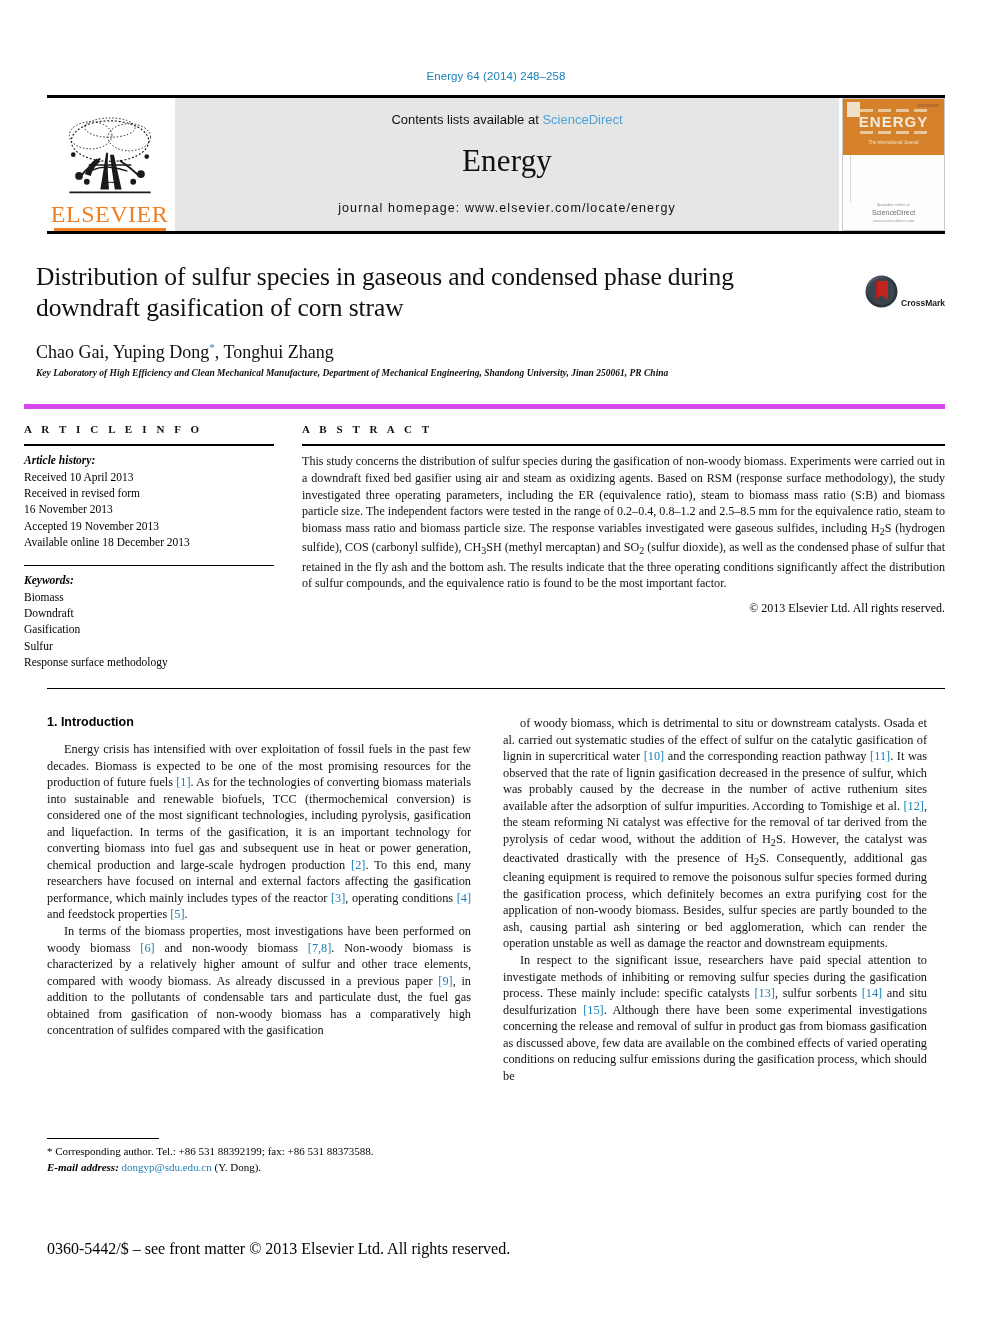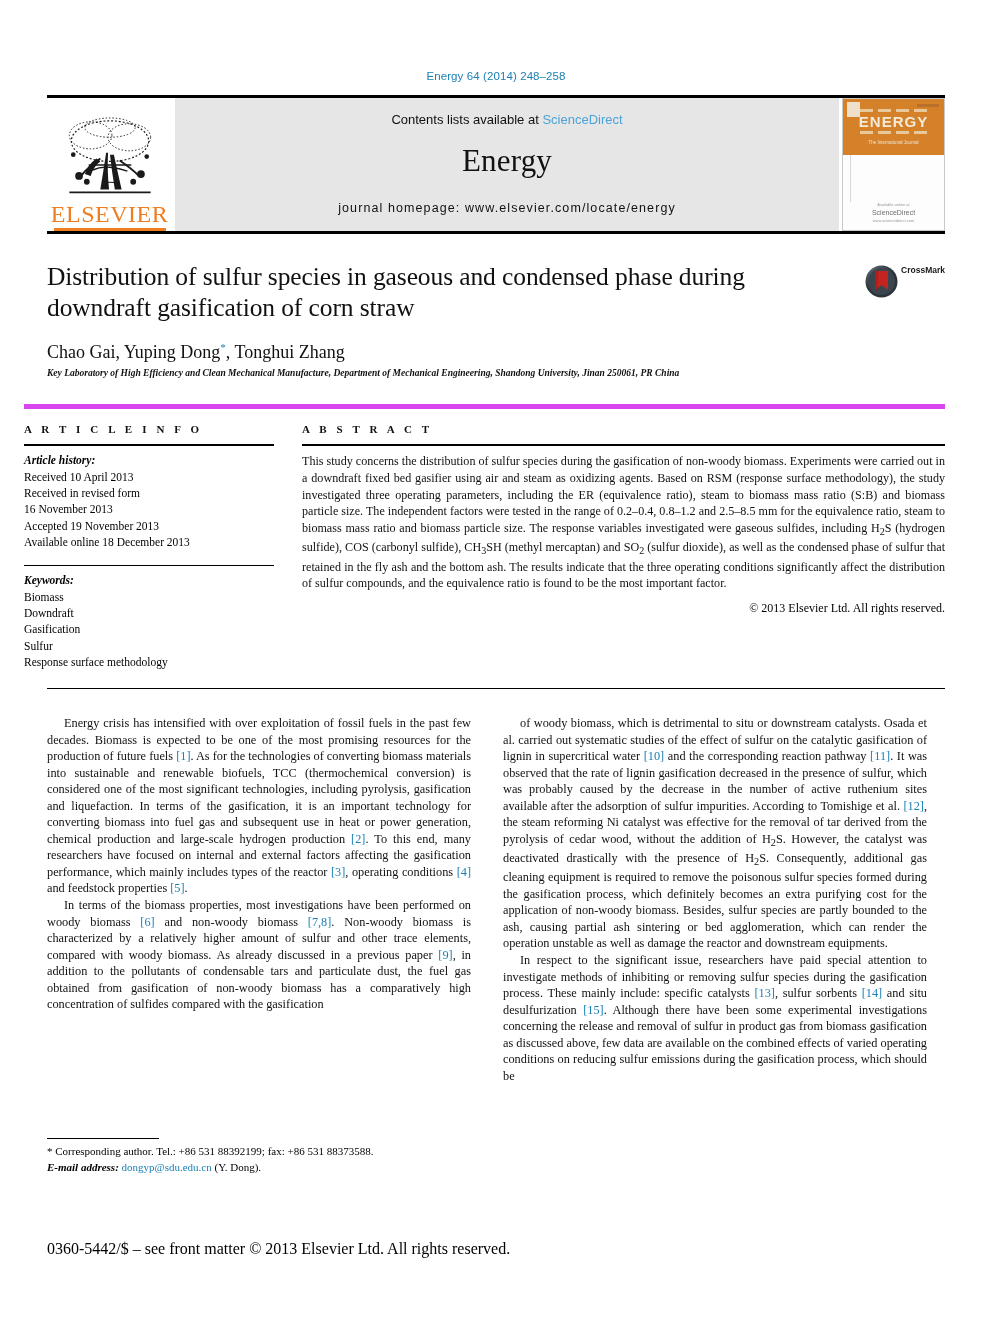--- a/index.html
+++ b/index.html
@@ -167,39 +167,39 @@
   .cover-foot .f2 { font-size: 7px; color: #6f6f6f; margin-top: 2px;}
   .cover-foot .f3 { font-size: 4px; margin-top: 2px;}
 
   .masthead-bottom {
     margin: 0 47px 0 47px;
     border-top: 3px solid #000;
   }
 
   
   .titleblock {
-    margin: 27px 47px 0 47px;
+    margin: 27px 47px 0 36px;
     position: relative;
   }
   .paper-title {
     font-family: "Liberation Serif", serif;
     font-size: 25.5px;
     line-height: 1.22;
     font-weight: normal;
     margin: 0;
     width: 770px;
     color: #111;
     letter-spacing: -0.1px;
   }
   .crossmark {
     position: absolute;
     right: 0;
-    top: 4px;
-    display: flex;
-    align-items: flex-start;
+    top: 14px;
+    display: flex;
+    align-items: flex-end;
     gap: 3px;
   }
   .crossmark-label {
     font-family: "Liberation Sans", sans-serif;
     font-size: 8.5px;
     font-weight: bold;
     color: #1a1a1a;
   }
   .authors {
     font-family: "Liberation Serif", serif;
@@ -455,20 +455,21 @@
       <div class="secheading">A B S T R A C T</div>
       <div class="rule-thick"></div>
       <div class="abstract-text">This study concerns the distribution of sulfur species during the gasification of non-woody biomass. Experiments were carried out in a downdraft fixed bed gasifier using air and steam as oxidizing agents. Based on RSM (response surface methodology), the study investigated three operating parameters, including the ER (equivalence ratio), steam to biomass mass ratio (S:B) and biomass particle size. The independent factors were tested in the range of 0.2–0.4, 0.8–1.2 and 2.5–8.5 mm for the equivalence ratio, steam to biomass mass ratio and biomass particle size. The response variables investigated were gaseous sulfides, including H<sub>2</sub>S (hydrogen sulfide), COS (carbonyl sulfide), CH<sub>3</sub>SH (methyl mercaptan) and SO<sub>2</sub> (sulfur dioxide), as well as the condensed phase of sulfur that retained in the fly ash and the bottom ash. The results indicate that the three operating conditions significantly affect the distribution of sulfur compounds, and the equivalence ratio is found to be the most important factor.</div>
       <div class="copyline">© 2013 Elsevier Ltd. All rights reserved.</div>
     </div>
   </div>
   <div class="info-bottom-rule"></div>
 
   <div class="body2col">
     <div class="bcol">
+      <div class="h1num">1.  Introduction</div>
       <p class="para">Energy crisis has intensified with over exploitation of fossil fuels in the past few decades. Biomass is expected to be one of the most promising resources for the production of future fuels <span class="ref">[1]</span>. As for the technologies of converting biomass materials into sustainable and renewable biofuels, TCC (thermochemical conversion) is considered one of the most significant technologies, including pyrolysis, gasification and liquefaction. In terms of the gasification, it is an important technology for converting biomass into fuel gas and subsequent use in heat or power generation, chemical production and large-scale hydrogen production <span class="ref">[2]</span>. To this end, many researchers have focused on internal and external factors affecting the gasification performance, which mainly includes types of the reactor <span class="ref">[3]</span>, operating conditions <span class="ref">[4]</span> and feedstock properties <span class="ref">[5]</span>.</p>
       <p class="para">In terms of the biomass properties, most investigations have been performed on woody biomass <span class="ref">[6]</span> and non-woody biomass <span class="ref">[7,8]</span>. Non-woody biomass is characterized by a relatively higher amount of sulfur and other trace elements, compared with woody biomass. As already discussed in a previous paper <span class="ref">[9]</span>, in addition to the pollutants of condensable tars and particulate dust, the fuel gas obtained from gasification of non-woody biomass has a comparatively high concentration of sulfides compared with the gasification</p>
     </div>
     <div class="bcol">
       <p class="para">of woody biomass, which is detrimental to situ or downstream catalysts. Osada et al. carried out systematic studies of the effect of sulfur on the catalytic gasification of lignin in supercritical water <span class="ref">[10]</span> and the corresponding reaction pathway <span class="ref">[11]</span>. It was observed that the rate of lignin gasification decreased in the presence of sulfur, which was probably caused by the decrease in the number of active ruthenium sites available after the adsorption of sulfur impurities. According to Tomishige et al. <span class="ref">[12]</span>, the steam reforming Ni catalyst was effective for the removal of tar derived from the pyrolysis of cedar wood, without the addition of H<sub>2</sub>S. However, the catalyst was deactivated drastically with the presence of H<sub>2</sub>S. Consequently, additional gas cleaning equipment is required to remove the poisonous sulfur species formed during the gasification process, which definitely becomes an extra purifying cost for the application of non-woody biomass. Besides, sulfur species are partly bounded to the ash, causing partial ash sintering or bed agglomeration, which can render the operation unstable as well as damage the reactor and downstream equipments.</p>
       <p class="para">In respect to the significant issue, researchers have paid special attention to investigate methods of inhibiting or removing sulfur species during the gasification process. These mainly include: specific catalysts <span class="ref">[13]</span>, sulfur sorbents <span class="ref">[14]</span> and situ desulfurization <span class="ref">[15]</span>. Although there have been some experimental investigations concerning the release and removal of sulfur in product gas from biomass gasification as discussed above, few data are available on the combined effects of varied operating conditions on reducing sulfur emissions during the gasification process, which should be</p>
     </div>
   </div>
 
   <div class="footnote">

